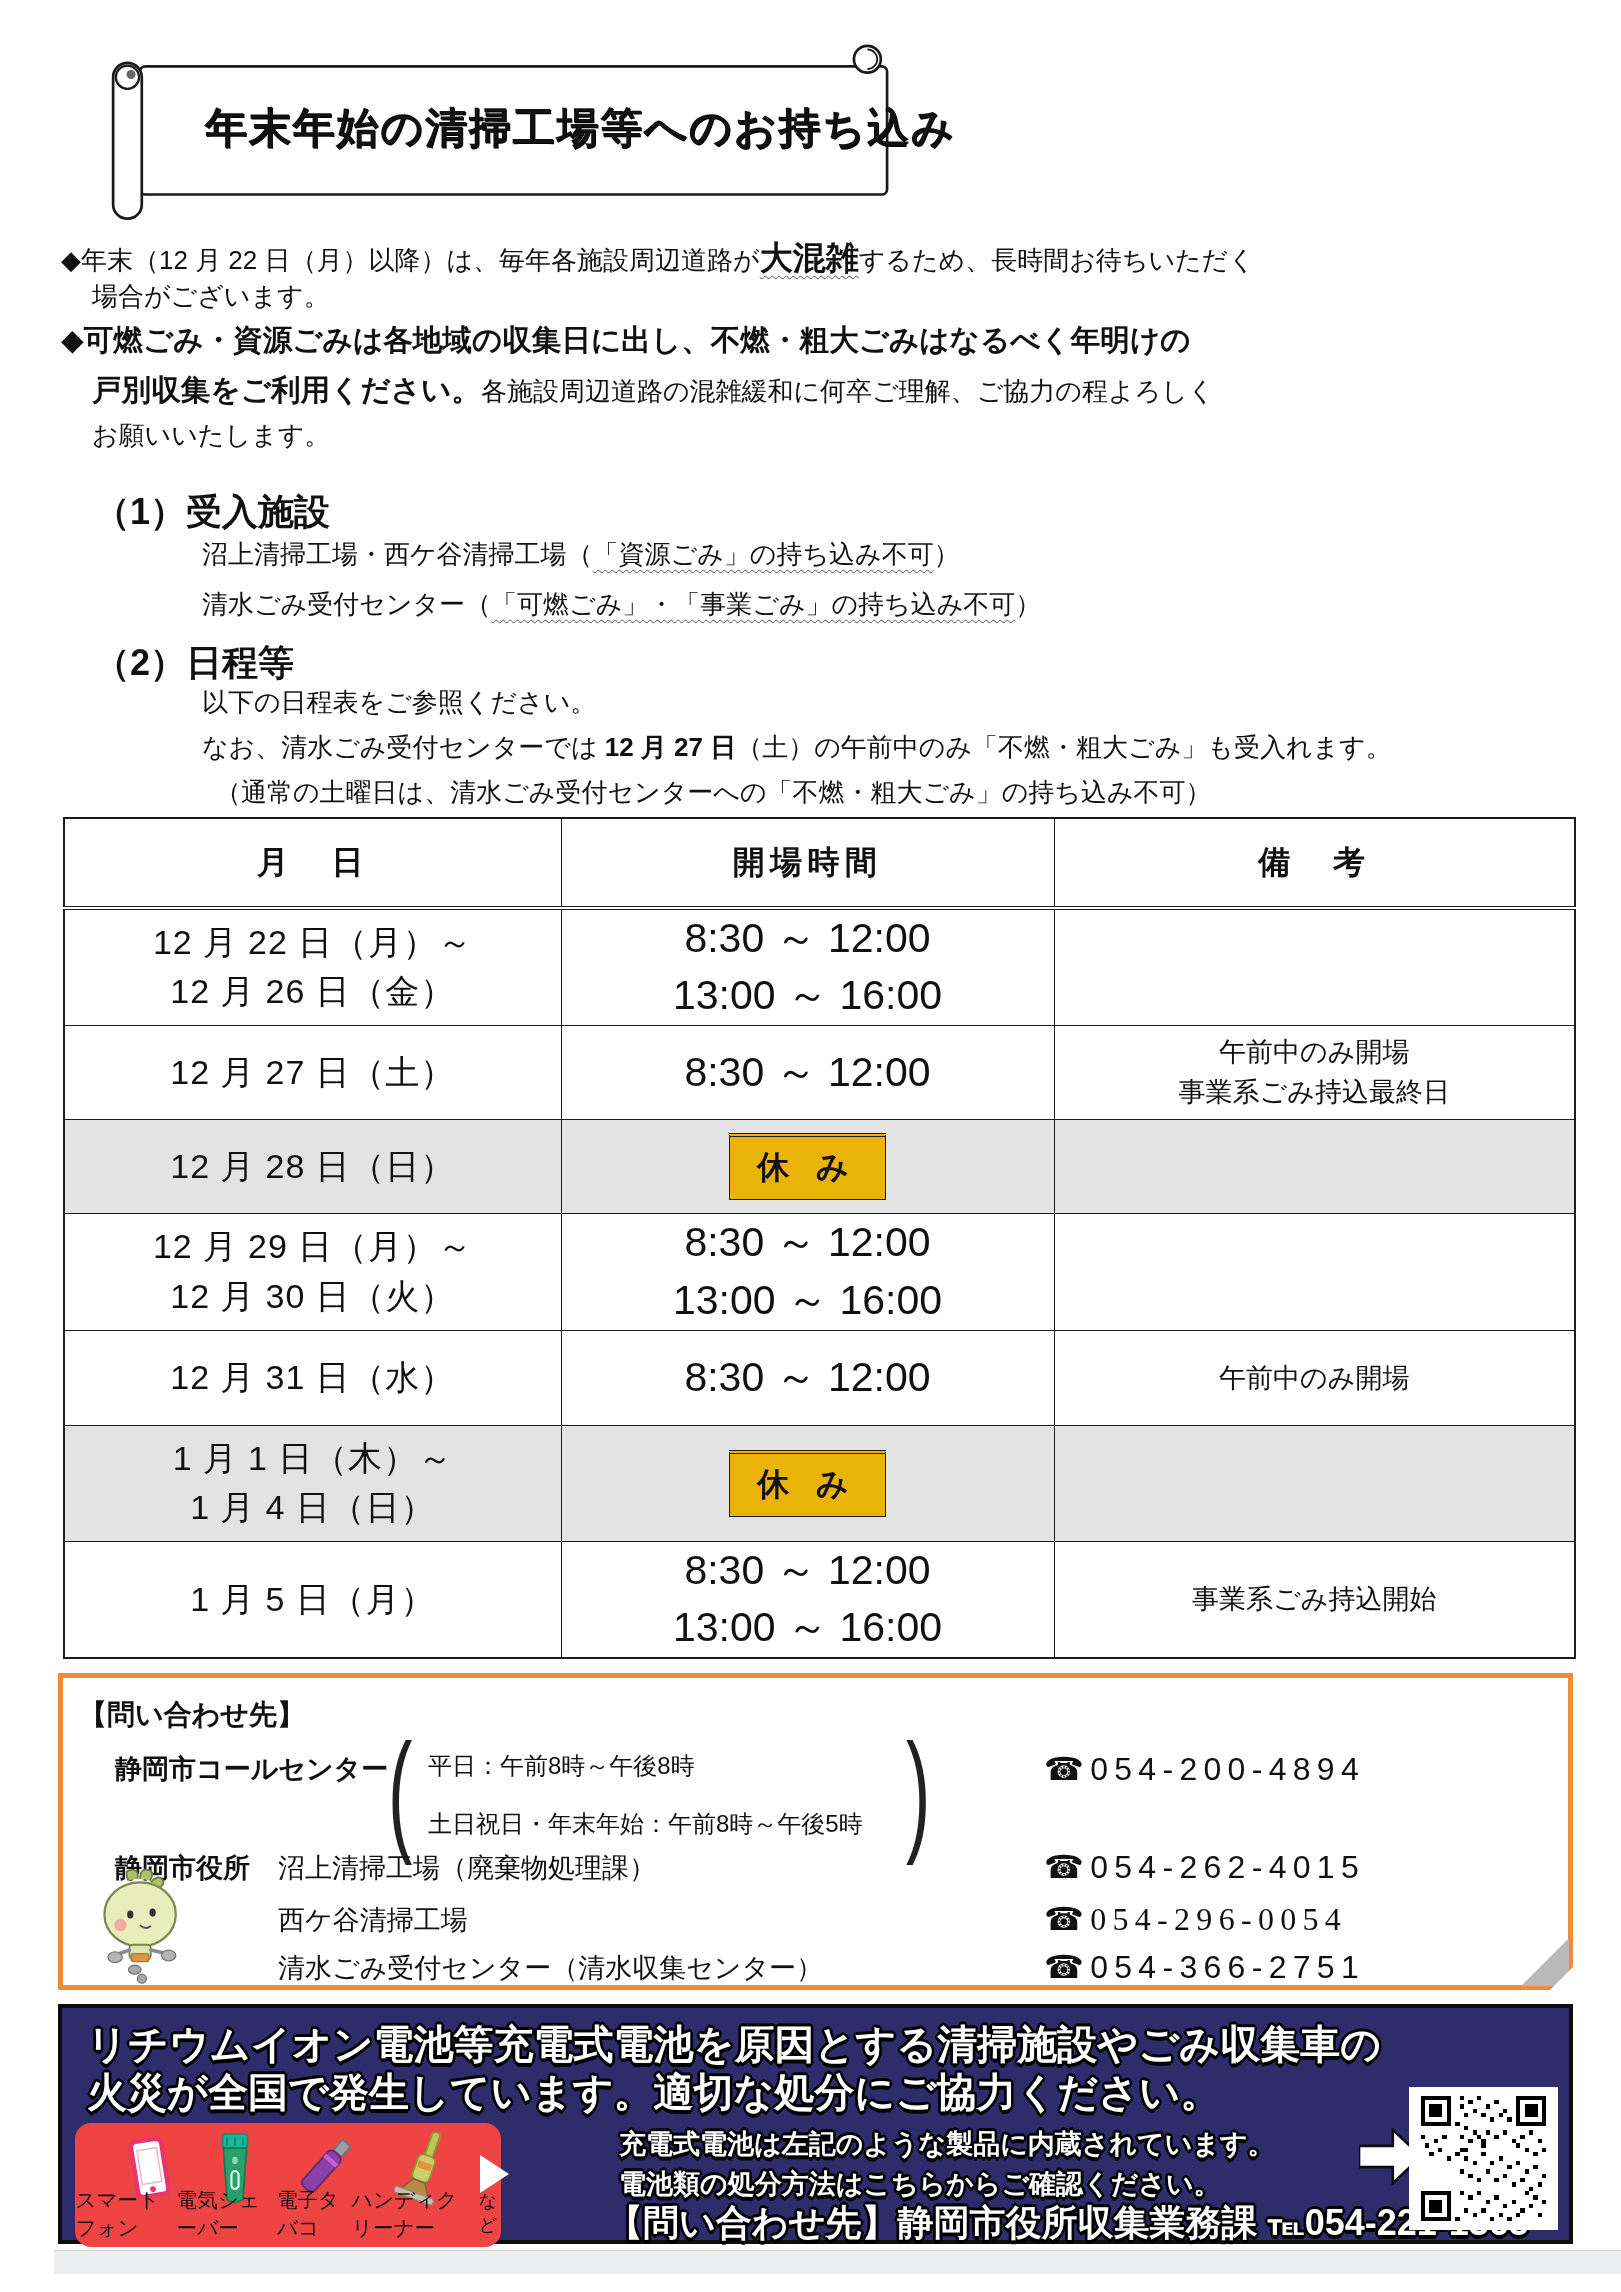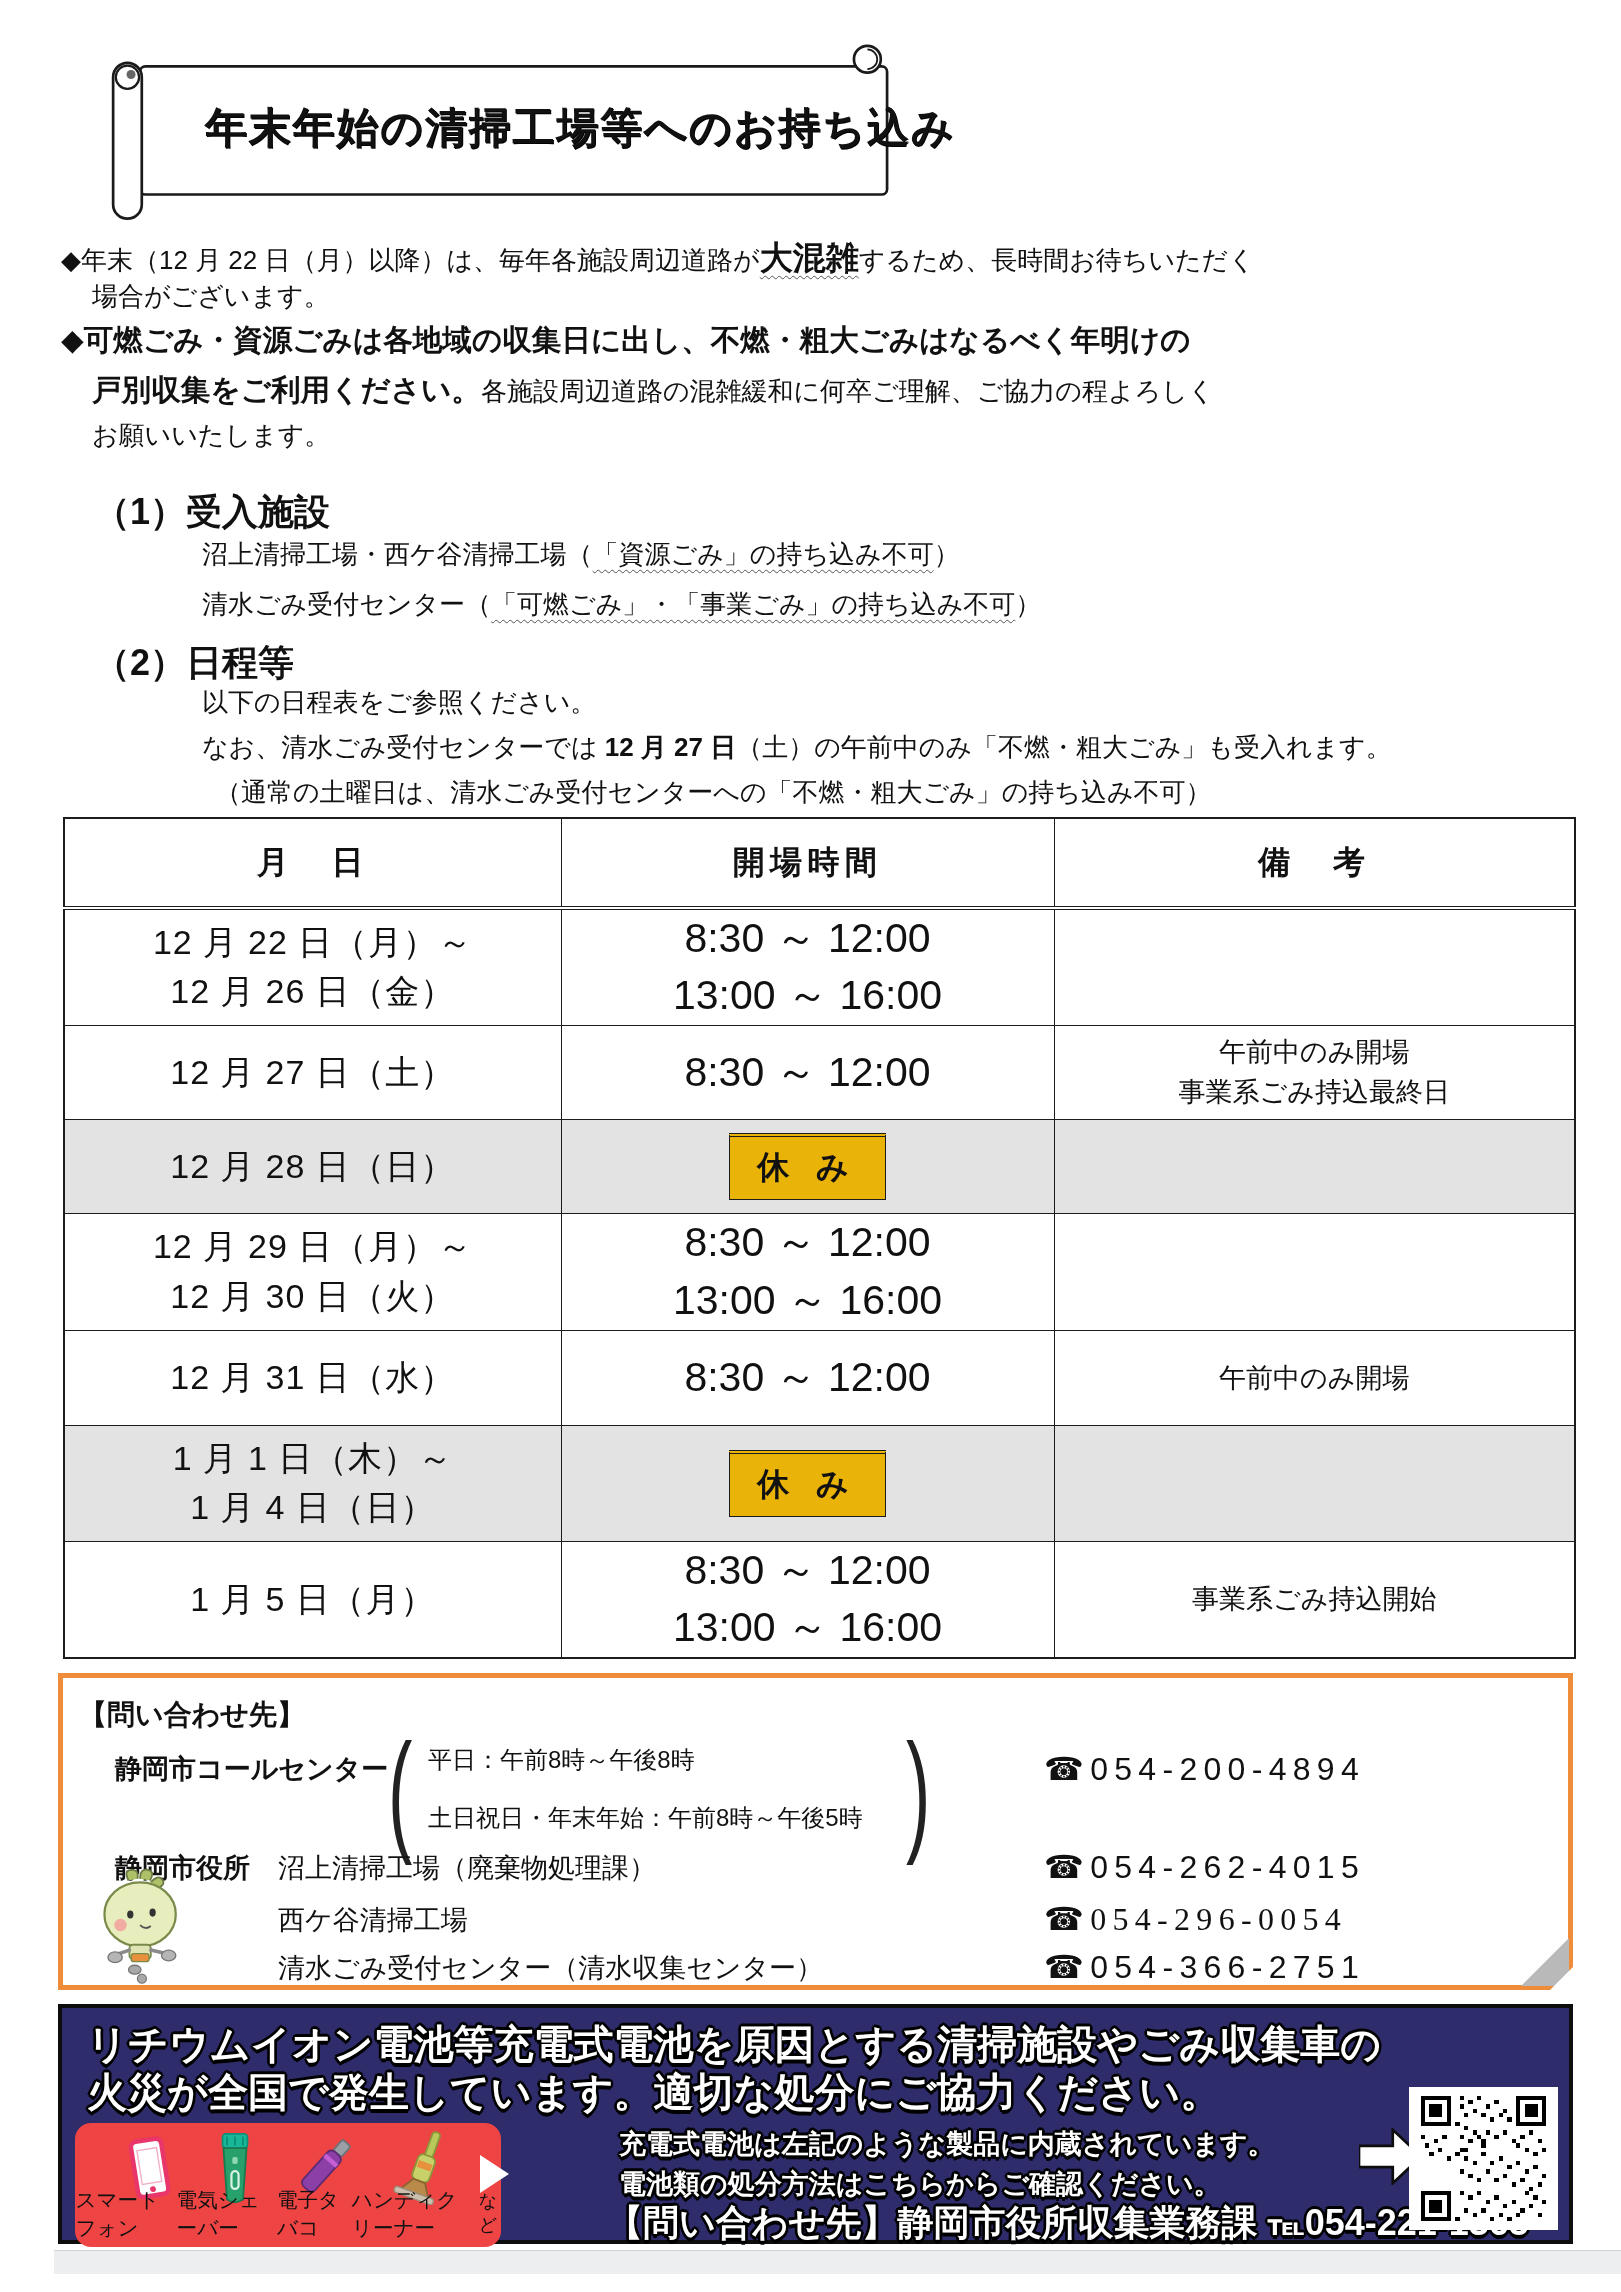--- a/index.html
+++ b/index.html
@@ -36,21 +36,21 @@
               font-size:32px;font-weight:700;letter-spacing:9px;padding:9px 27px;}
 
   
   .contact-box{box-sizing:border-box;width:1515px;height:317px;border:5.4px solid #ef8c3a;background:#fff;}
   .fold{position:absolute;right:-0.9px;bottom:-0.9px;width:0;height:0;
         border-bottom:48px solid #b9b9b9;border-left:48px solid transparent;}
   .fold-white{position:absolute;right:-5.4px;bottom:-5.4px;width:0;height:0;
         border-bottom:23px solid #fff;border-left:23px solid transparent;}
   .c-head{font-size:28px;font-weight:800;}
   .c-name{font-size:27px;font-weight:700;}
-  .c-hours{font-size:24px;white-space:nowrap;}
+  .c-hours{font-size:24px;white-space:nowrap;margin-top:6px;}
   .c-phone{font-size:32px;letter-spacing:6.3px;white-space:nowrap;font-weight:500;}
   .big-paren{font-size:133px;font-weight:300;color:#222;transform:scaleX(0.55);transform-origin:center;line-height:1;}
 
   
   .navy{box-sizing:border-box;width:1515px;height:240px;background:#2e2c6a;border:4.5px solid #0d0d0d;}
   .outline-w{color:#fff;font-weight:900;
      text-shadow:2.7px 0 0 #000,-2.7px 0 0 #000,0 2.7px 0 #000,0 -2.7px 0 #000,
                  1.8px 1.8px 0 #000,-1.8px -1.8px 0 #000,1.8px -1.8px 0 #000,-1.8px 1.8px 0 #000,0 3.6px 0 #000;}
   .bn-line{font-size:40px;white-space:nowrap;letter-spacing:0px;}
   .bn-note{font-size:27px;white-space:nowrap;text-align:center;}

